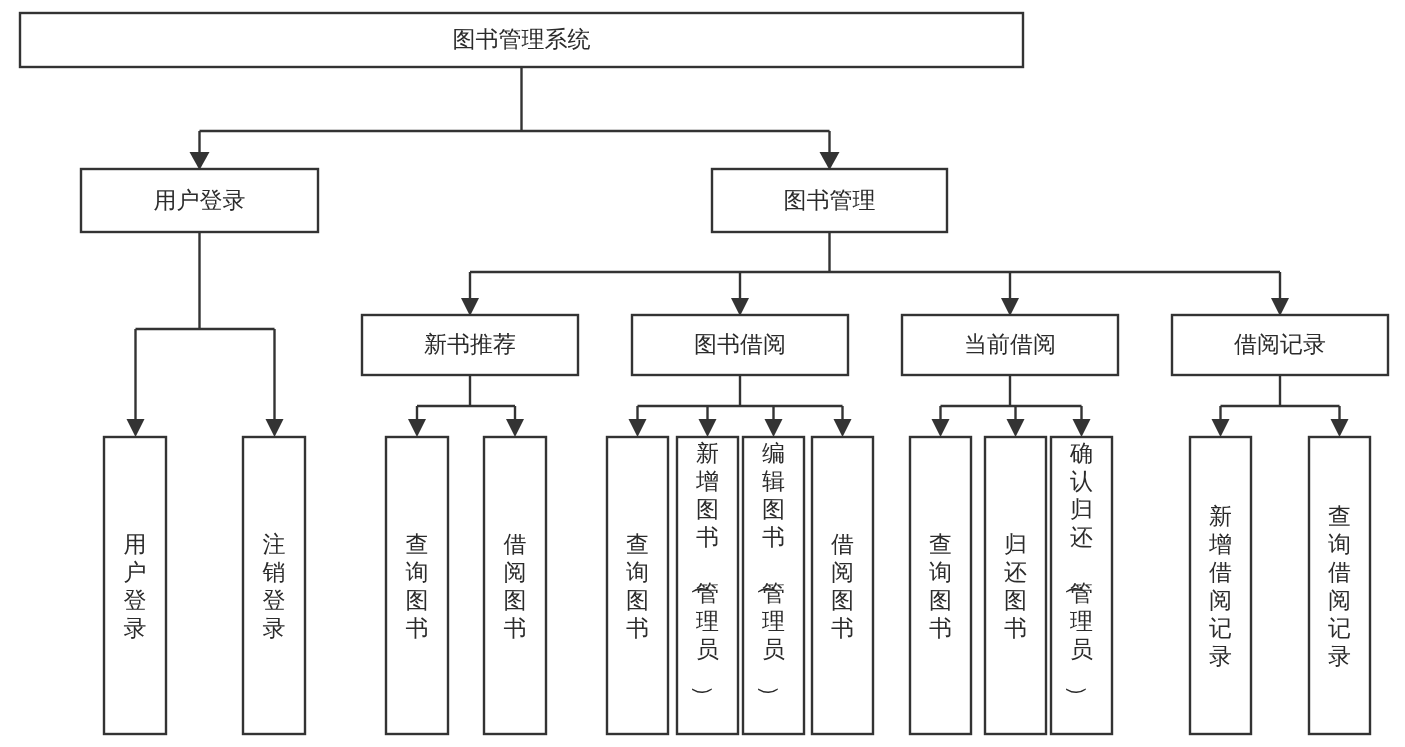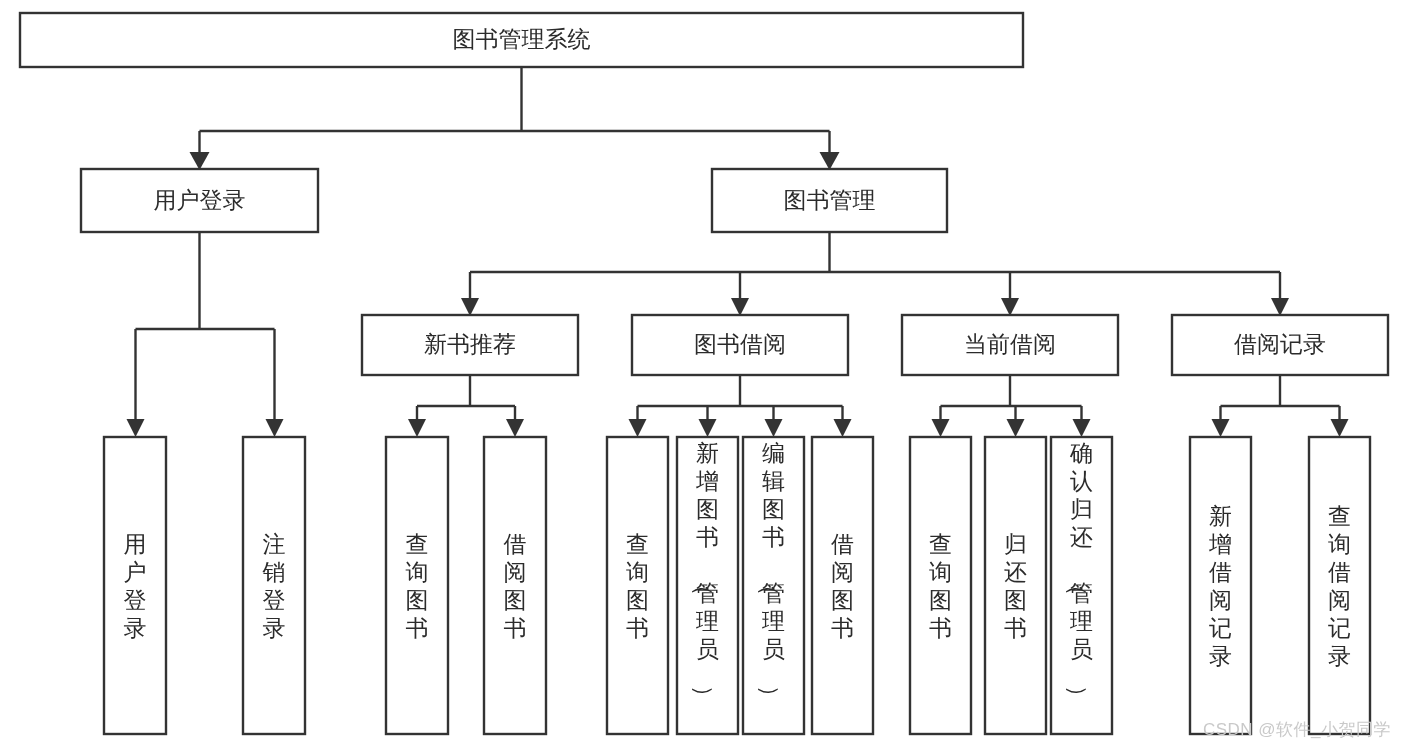--- a/index.html
+++ b/index.html
@@ -220,15 +220,14 @@
           <text class="node-label-v" x="1220.5" y="523.5"><tspan x="1220.5" dy="0">新</tspan><tspan x="1220.5" dy="28">增</tspan><tspan x="1220.5" dy="28">借</tspan><tspan x="1220.5" dy="28">阅</tspan><tspan x="1220.5" dy="28">记</tspan><tspan x="1220.5" dy="28">录</tspan></text>
         </g>
         <g>
           <rect class="node-box" x="1309" y="437" width="61" height="297"></rect>
           <text class="node-label-v" x="1339.5" y="523.5"><tspan x="1339.5" dy="0">查</tspan><tspan x="1339.5" dy="28">询</tspan><tspan x="1339.5" dy="28">借</tspan><tspan x="1339.5" dy="28">阅</tspan><tspan x="1339.5" dy="28">记</tspan><tspan x="1339.5" dy="28">录</tspan></text>
         </g>
       </g>
 
   </svg>
 
-  <div class="watermark-text">CSDN @软件_小贺同学</div>
 
 </div>
 
 </body></html>

